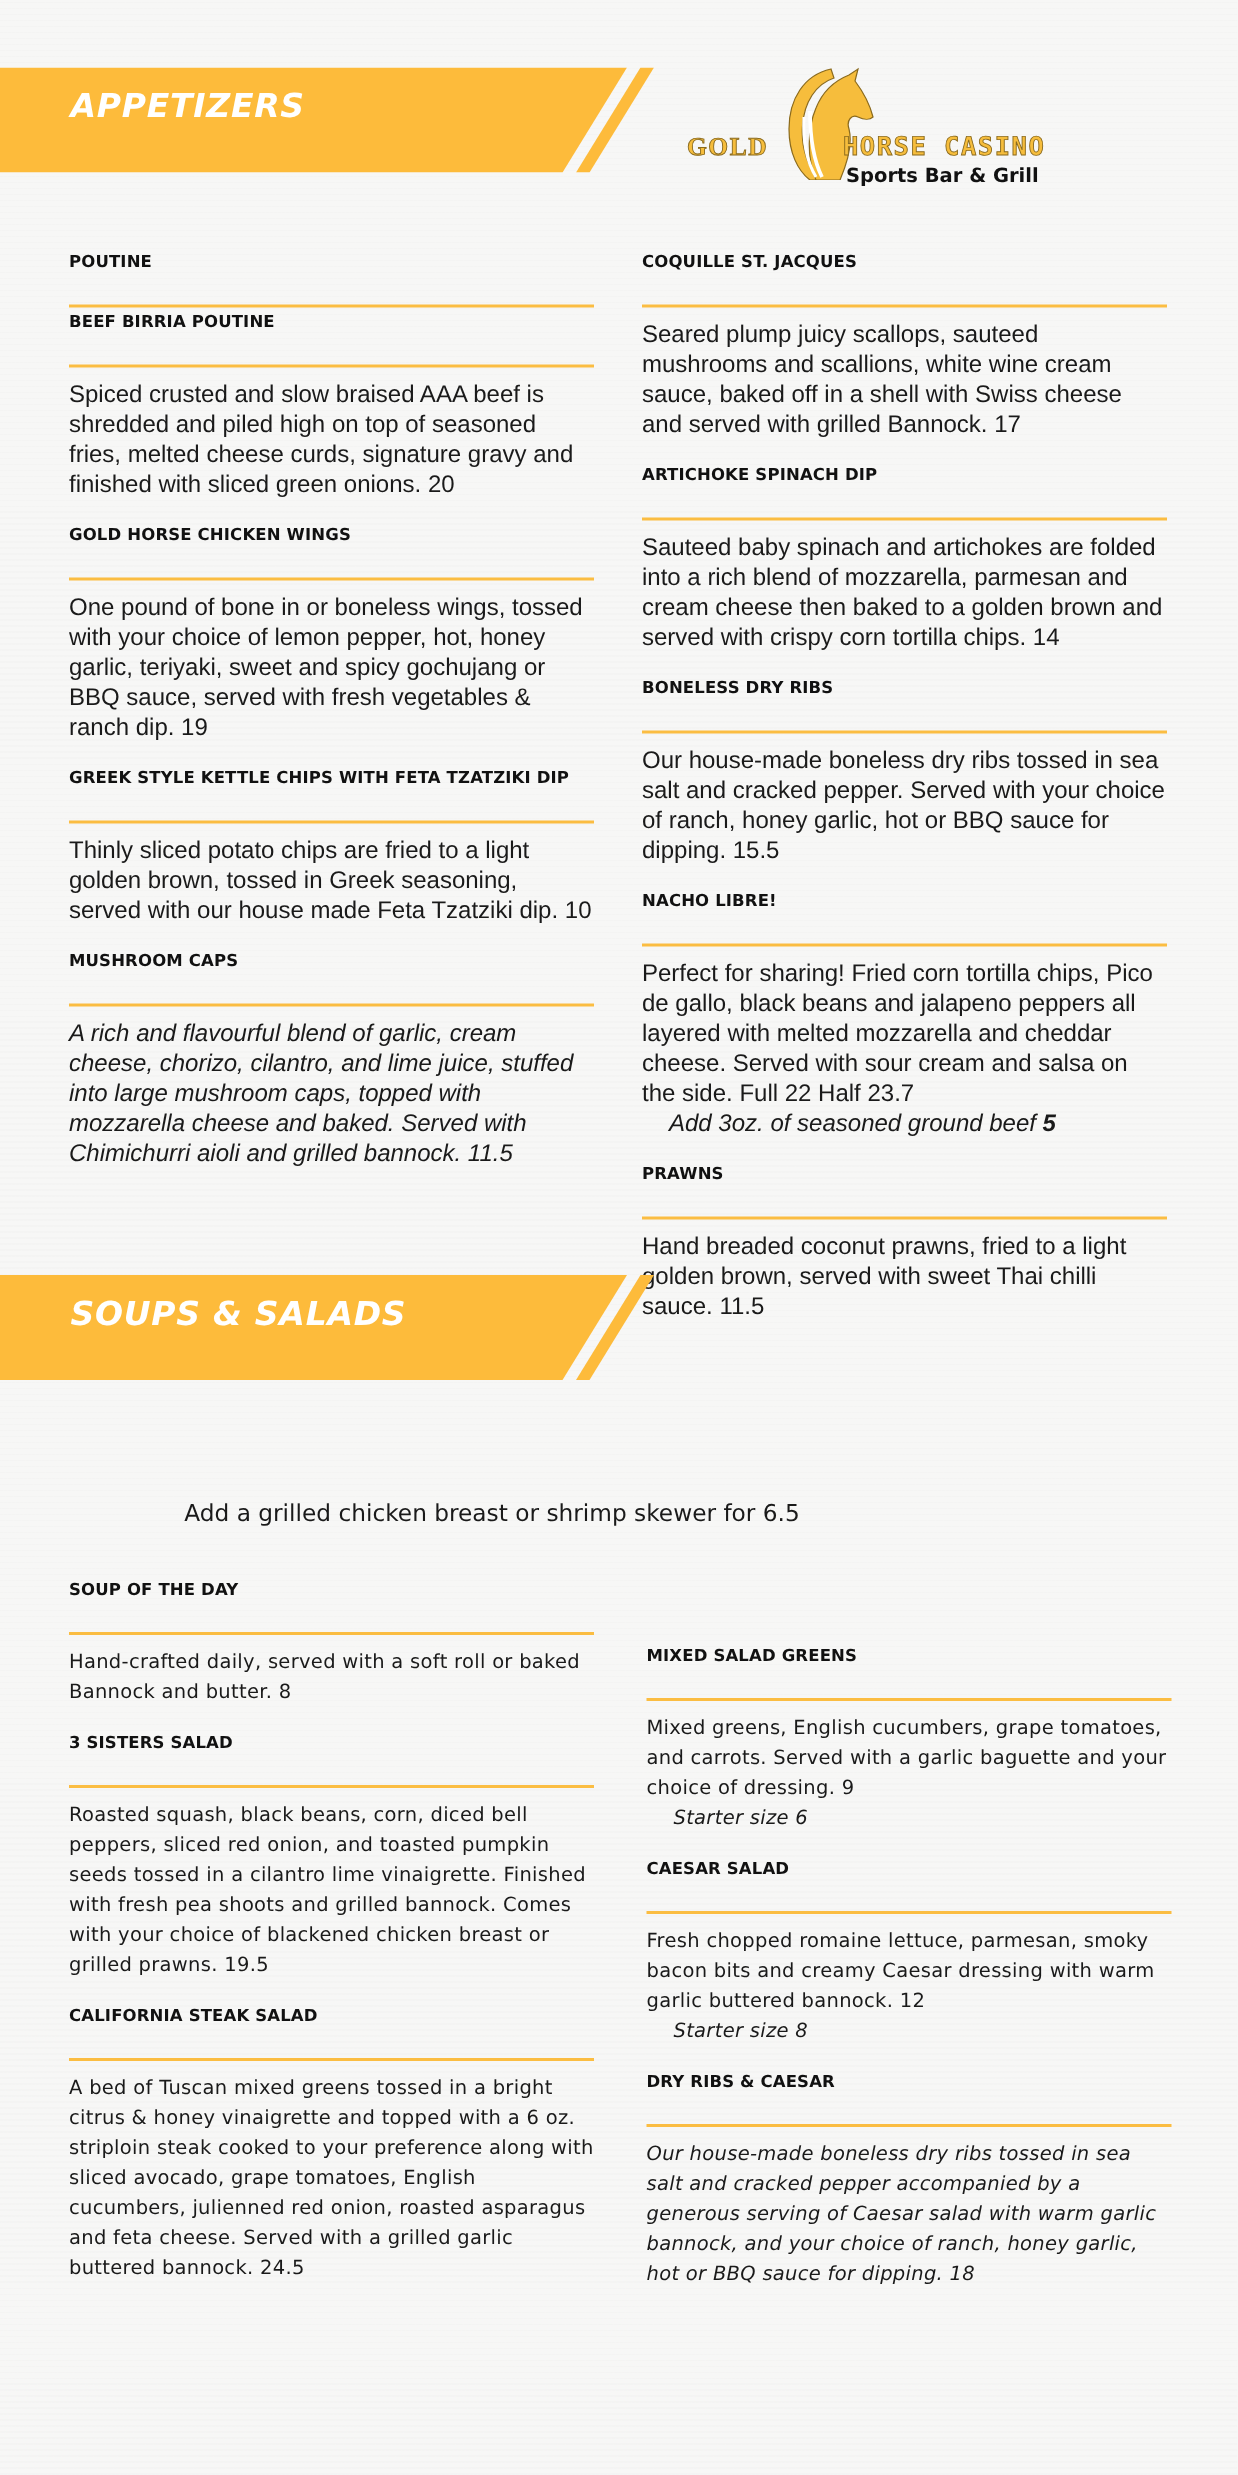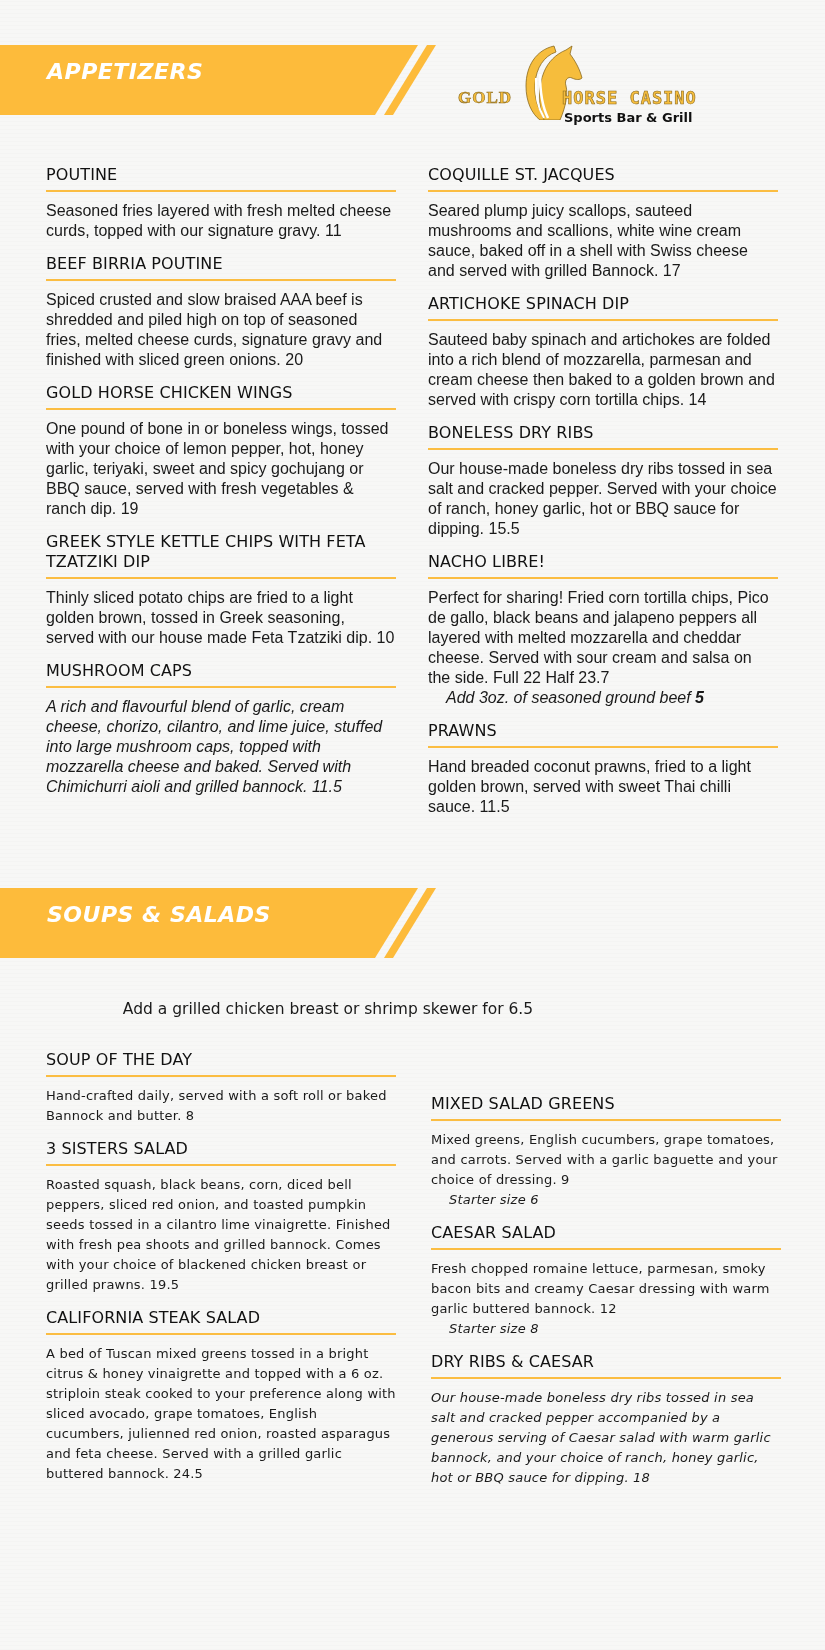--- a/index.html
+++ b/index.html
@@ -23,22 +23,22 @@
   .logo { position: absolute; left: 458px; top: 44px; width: 250px; height: 86px; }
   .logo .gold { position: absolute; left: 0; top: 44px; font-family: Liberation Serif, serif; font-weight: bold; font-size: 17px; color: #f6bd3c; -webkit-text-stroke: 0.6px #8a6a1e; letter-spacing: 1px; }
   .logo .horse-word { position: absolute; left: 104px; top: 44px; font-family: "DejaVu Sans Mono", monospace; font-weight: bold; font-size: 17px; color: #f6bd3c; -webkit-text-stroke: 0.6px #8a6a1e; letter-spacing: 1px; text-align: center; }
   .logo .sub { position: absolute; left: 106px; top: 66px; font-family: "DejaVu Sans", sans-serif; font-weight: bold; font-size: 13px; color: #111; }
   .logo svg { position: absolute; left: 56px; top: 0; }
 
   .col { position: absolute; }
   .item { margin-bottom: 0; }
   .item h3 {
     font-family: "DejaVu Sans", sans-serif;
-    font-weight: normal; font-size: 16px; color: #111;
-    padding-bottom: 5px;
+    font-weight: bold; font-size: 11px; color: #111;
+    padding-bottom: 18px;
     border-bottom: 2.5px solid #fbbd42;
     line-height: 20px;
     letter-spacing: 0.1px;
   }
   .item p {
     font-family: "Liberation Sans", sans-serif;
     font-size: 16px; line-height: 20px; color: #1a1a1a;
     margin-top: 9px; margin-bottom: 13px;
   }
   .item p.it { font-style: italic; }
@@ -69,21 +69,20 @@
     <path d="M22 34 C21 52 24 64 30 74" fill="none" stroke="#ffffff" stroke-width="2"></path>
   </svg>
   <span class="gold">GOLD</span>
   <span class="horse-word">HORSE CASINO</span>
   <span class="sub">Sports Bar &amp; Grill</span>
 </div>
 
 <div class="col" style="left:46px; top:165px; width:350px;">
   <div class="item">
     <h3>POUTINE</h3>
-    <p>Seasoned fries layered with fresh melted cheese curds, topped with our signature gravy. 11</p>
   </div>
   <div class="item">
     <h3>BEEF BIRRIA POUTINE</h3>
     <p>Spiced crusted and slow braised AAA beef is shredded and piled high on top of seasoned fries, melted cheese curds, signature gravy and finished with sliced green onions. 20</p>
   </div>
   <div class="item">
     <h3>GOLD HORSE CHICKEN WINGS</h3>
     <p>One pound of bone in or boneless wings, tossed with your choice of lemon pepper, hot, honey garlic, teriyaki, sweet and spicy gochujang or BBQ sauce, served with fresh vegetables &amp; ranch dip. 19</p>
   </div>
   <div class="item">
@@ -115,21 +114,21 @@
       <span>Perfect for sharing! Fried corn tortilla chips, Pico de gallo, black beans and jalapeno peppers all layered with melted mozzarella and cheddar cheese. Served with sour cream and salsa on the side.    Full 22 Half  23.7</span>
       <span class="note"><span>Add 3oz. of seasoned ground beef </span><b>5</b></span>
     </p>
   </div>
   <div class="item">
     <h3>PRAWNS</h3>
     <p>Hand breaded coconut prawns, fried to a light golden brown, served with sweet Thai chilli sauce. 11.5</p>
   </div>
 </div>
 
-<div class="banner" style="top:888px;">
+<div class="banner" style="top:850px;">
   <svg width="460" height="70">
     <polygon points="0,0 418,0 375,70 0,70" fill="#fdbb3b"></polygon>
     <polygon points="427,0 436,0 393,70 384,70" fill="#fdbb3b"></polygon>
   </svg>
   <span class="title">SOUPS &amp; SALADS</span>
 </div>
 
 <div class="subtitle">Add a grilled chicken breast or shrimp skewer for 6.5</div>
 
 <div class="col soups" style="left:46px; top:1050px; width:350px;">

